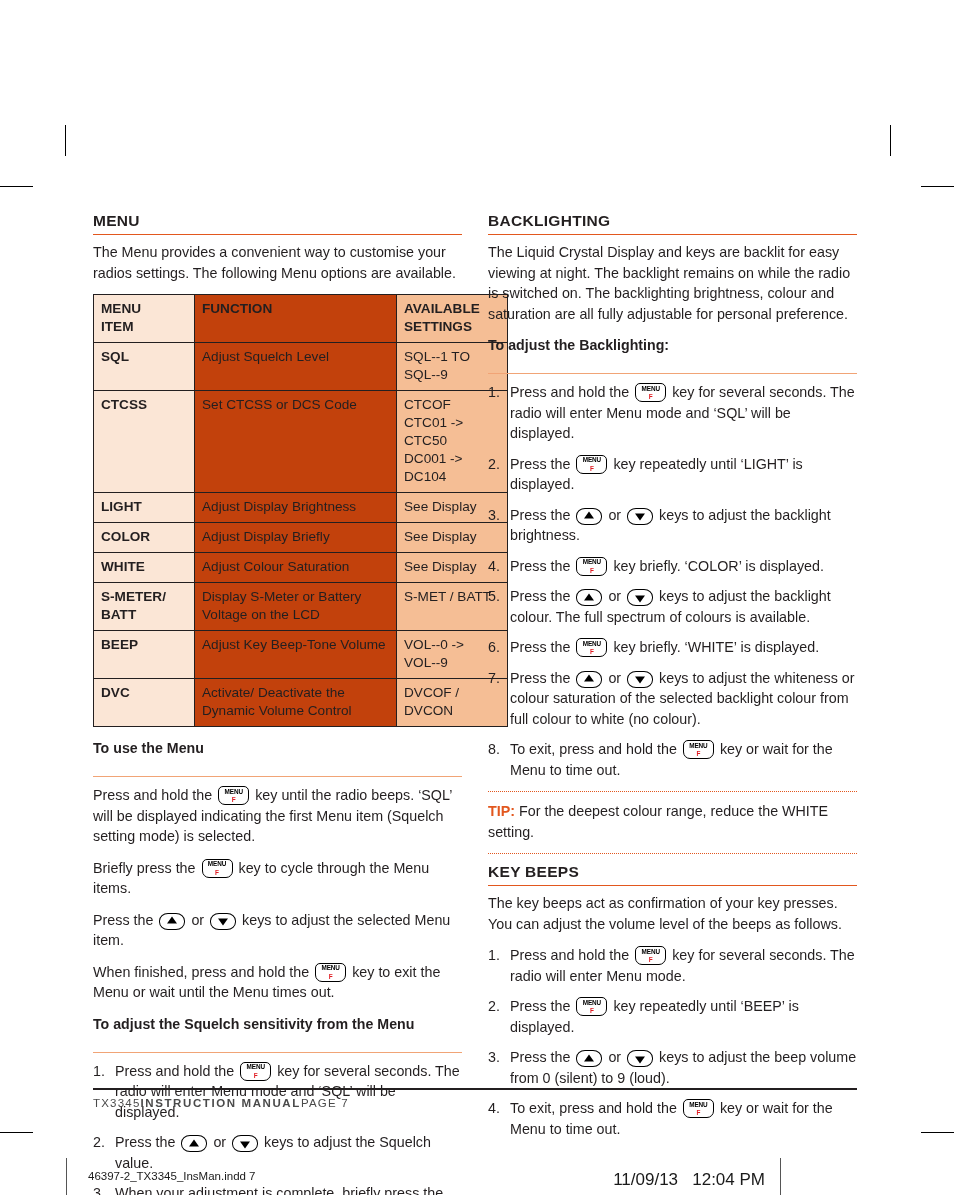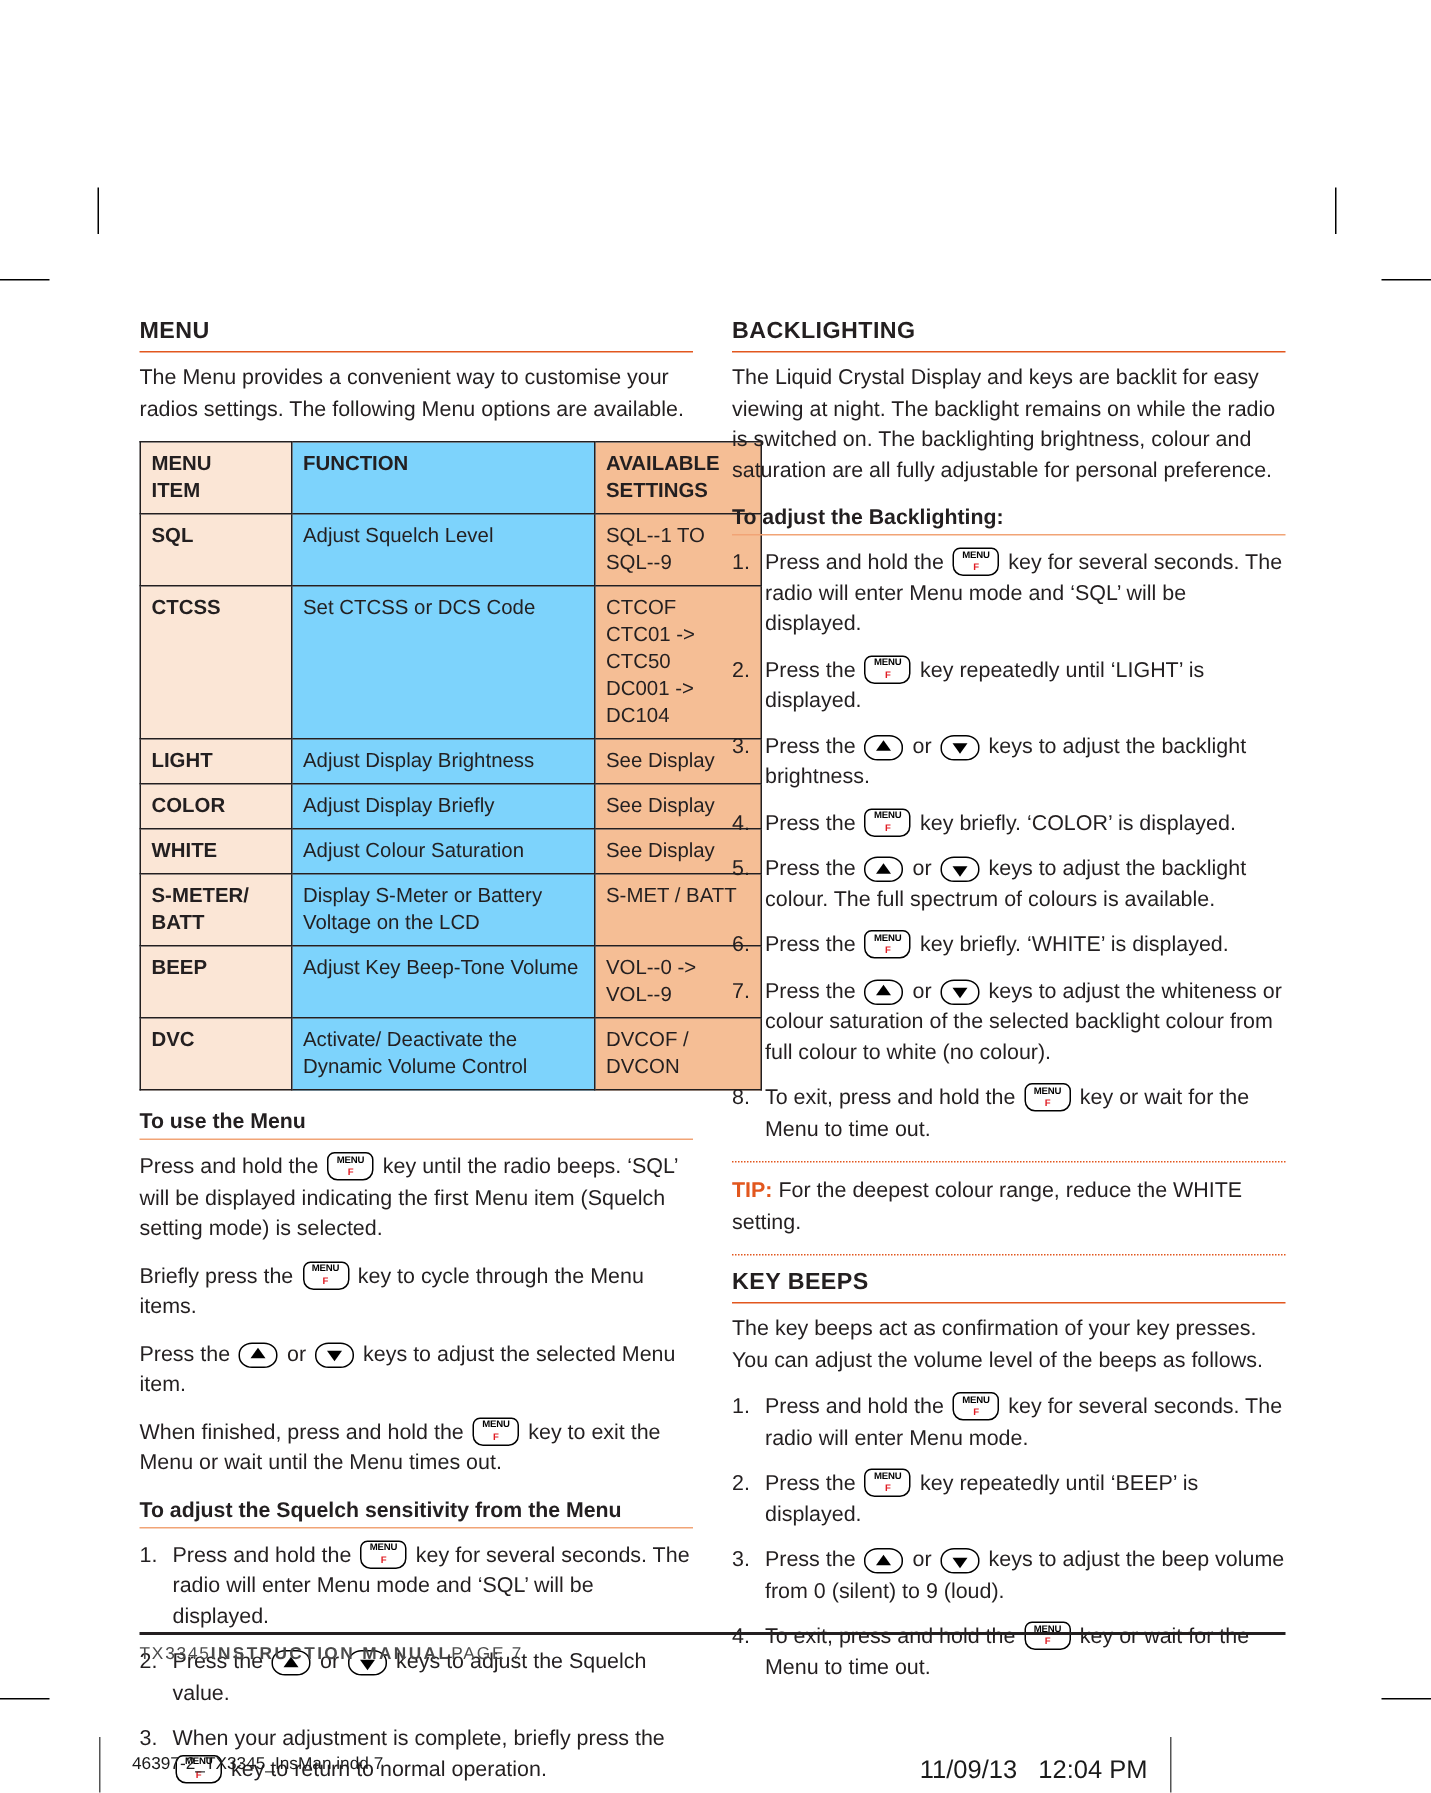--- a/index.html
+++ b/index.html
@@ -45,21 +45,21 @@
     color: #231f20;
     padding-bottom: 4px;
     border-bottom: 1.6px solid #E2571E;
     margin: 0 0 7px 0;
     font-stretch: condensed;
   }
   .sub-head {
     font-size: 14.2px;
     font-weight: 700;
     color: #231f20;
-    padding-bottom: 3px;
+    padding-bottom: 20px;
     border-bottom: 1.4px solid #F1A476;
     margin: 13px 0 8px 0;
   }
 
   
   p.body {
     font-size: 14.3px;
     line-height: 20.5px;
     margin: 0 0 11px 0;
     color: #231f20;
@@ -168,21 +168,21 @@
   }
   table.menu-table td {
     border: 1.3px solid #231f20;
     padding: 5px 7px 6px 7px;
     font-size: 13.6px;
     line-height: 18px;
     vertical-align: top;
     color: #231f20;
   }
   table.menu-table .c1 { width: 86px;  background: #FBE6D6; font-weight: 700; }
-  table.menu-table .c2 { width: 187px; background: #7dd3fc; margin-left: 38px; }
+  table.menu-table .c2 { width: 187px; background: #c2410c; margin-left: 38px; }
   table.menu-table .c3 { width: 96px;  background: #F5BE95; }
   table.menu-table tr.hdr td { font-weight: 700; }
   table.menu-table tr.hdr .c2,
   table.menu-table tr.hdr .c3 { font-weight: 700; }
   table.menu-table td .l { display: block; }
 
   
   .tip-rule {
     border: 0;
     border-top: 1.6px dotted #E2571E;

